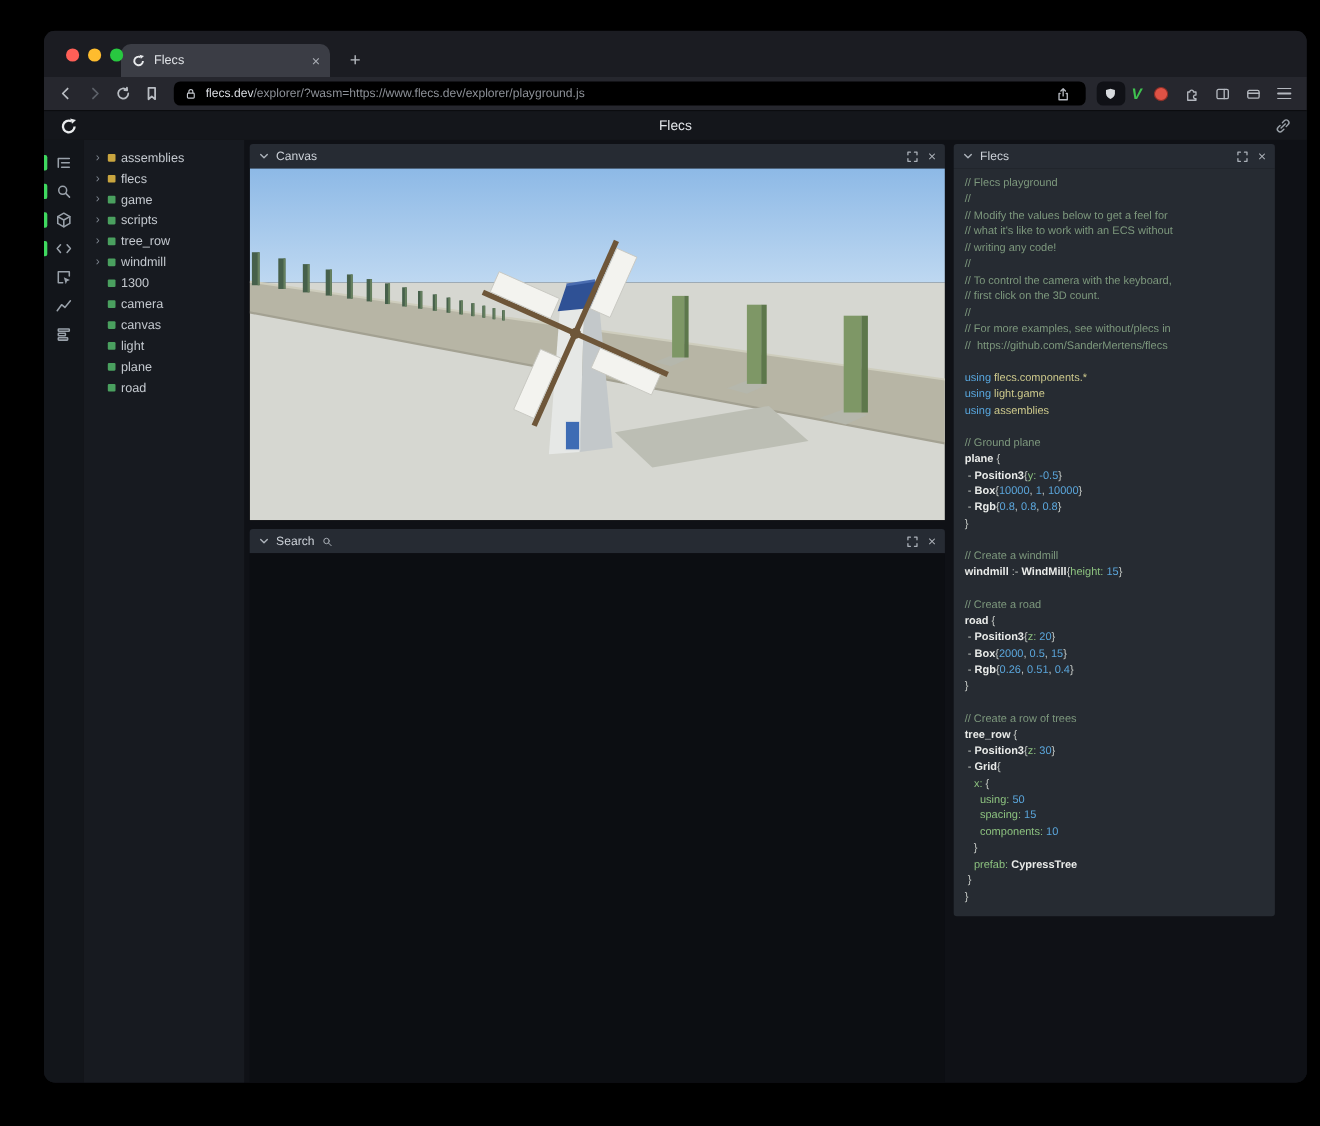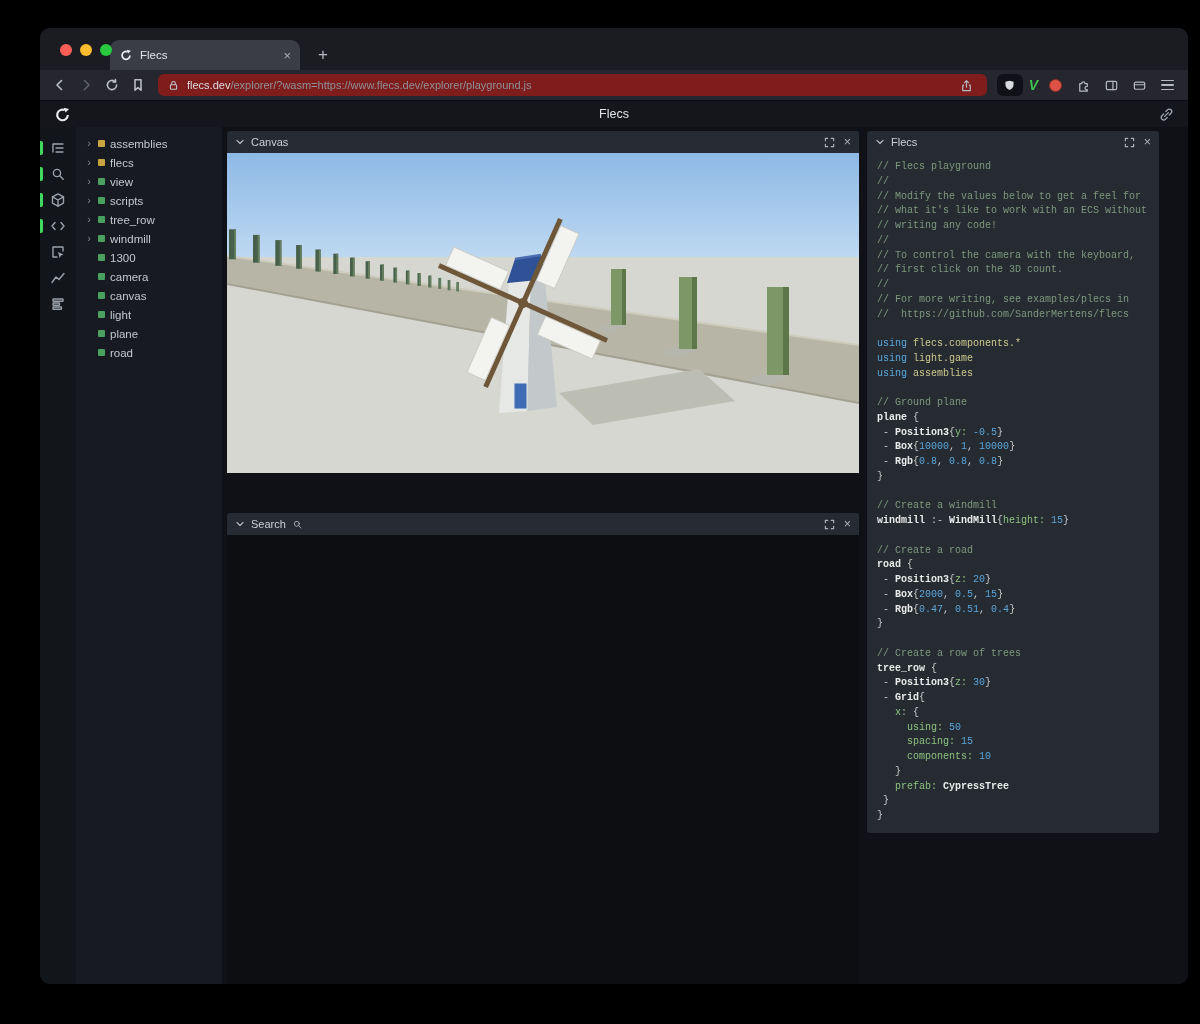--- a/index.html
+++ b/index.html
@@ -14,21 +14,21 @@
   .l-red{background:var(--traffic-red)} .l-yel{background:var(--traffic-yellow)} .l-grn{background:var(--traffic-green)}
   .tab{margin-left:70px;width:172px;height:30px;background:#3b3d45;border-radius:9px 9px 0 0;
        display:flex;align-items:center;padding:0 9px;gap:7px}
   .tab-title{font-size:11.5px;color:#e0e3e7;flex:1}
   .tab-close{color:#a9adb4;font-size:13px;line-height:1;cursor:default}
   .newtab{color:#b6bac0;font-size:17px;margin-left:12px;height:30px;display:flex;align-items:center;padding:0 6px}
   .toolbar{height:30px;background:#26272e;display:flex;align-items:center;padding:0 10px;gap:6px}
   .navbtn{width:20px;height:20px;display:flex;align-items:center;justify-content:center}
   .navbtn svg{stroke:#b9bdc3;fill:none;stroke-width:1.6;stroke-linecap:round;stroke-linejoin:round}
   .navbtn.dim svg{stroke:#5c6068}
-  .urlbar{flex:1;height:22px;background:#7f1d1d;border-radius:6px;display:flex;align-items:center;
+  .urlbar{flex:1;height:22px;background:#000000;border-radius:6px;display:flex;align-items:center;
           padding:0 9px;gap:7px;margin:12px 4px;overflow:hidden}
   .url-text{font-size:11px;color:#8d9198;white-space:nowrap;overflow:hidden;text-overflow:ellipsis;flex:1}
   .url-domain{color:#dadde2}
   .tool-ic{width:22px;height:20px;display:flex;align-items:center;justify-content:center;flex:none}
   .tool-ic svg{stroke:#b4b8bf;fill:none;stroke-width:1.3;stroke-linecap:round;stroke-linejoin:round}
   .shield-badge{width:26px;height:22px;background:#101116;border-radius:6px;display:flex;align-items:center;justify-content:center}
   .vlogo{color:var(--brave-v-green);font-weight:700;font-size:14px;font-style:italic}
   .reddot{width:11px;height:11px;border-radius:50%;background:#de5245;border:1.5px solid #8c2f27}
   .hamb{display:flex;flex-direction:column;gap:3px}
   .hamb span{width:13px;height:1.6px;background:#b4b8bf;border-radius:1px}
@@ -52,25 +52,25 @@
   
   .centercol{width:632px;margin-left:5px;display:flex;flex-direction:column;flex:none}
   .editorcol{width:292px;margin-left:8px;flex:none}
   .panel-h{height:22px;background:#262b33;display:flex;align-items:center;padding:0 8px;gap:6px;border-radius:3px 3px 0 0}
   .panel-h svg{stroke:#aab0b8;fill:none;stroke-width:1.3;stroke-linecap:round;stroke-linejoin:round}
   .panel-title{font-size:11px;color:#ccd1d8}
   .ph-right{margin-left:auto;display:flex;gap:9px;align-items:center}
   .close-x{color:#aeb3ba;font-size:12.5px;line-height:1}
   .canvas-panel{margin-top:4px}
   .canvas-body{height:320px;background:#000;line-height:0}
-  .search-panel{margin-top:40px;flex:1;display:flex;flex-direction:column;min-height:0}
+  .search-panel{margin-top:8px;flex:1;display:flex;flex-direction:column;min-height:0}
   .search-body{flex:1;background:#0c0e12}
   .editor-panel{margin-top:4px}
   .editor-body{background:#262b32;padding:7px 10px 9px;border-radius:0 0 3px 3px;overflow:hidden}
-  .cl{font-family:Liberation Mono, monospace;font-size:10px;line-height:14.75px;white-space:pre;color:var(--syn-plain)}
+  .cl{font-family:Liberation Sans, sans-serif;font-size:10px;line-height:14.75px;white-space:pre;color:var(--syn-plain)}
   .tok-c{color:var(--syn-comment)} .tok-k{color:var(--syn-keyword)} .tok-m{color:var(--syn-module)}
   .tok-t{color:var(--syn-type);font-weight:700} .tok-p{color:var(--syn-prop)} .tok-n{color:var(--syn-number)}
   .tok-d{color:var(--syn-plain)}
 </style>
 </head>
 <body>
 
 <div class="window">
 
   <div class="tabstrip">
@@ -219,21 +219,21 @@
           <span>assemblies</span>
         </div>
         <div class="titem">
           <span class="tchev">›</span>
           <span class="tsq" style="background: rgb(201, 165, 63);"></span>
           <span>flecs</span>
         </div>
         <div class="titem">
           <span class="tchev">›</span>
           <span class="tsq" style="background: rgb(74, 160, 95);"></span>
-          <span>view</span>
+          <span>game</span>
         </div>
         <div class="titem">
           <span class="tchev">›</span>
           <span class="tsq" style="background: rgb(74, 160, 95);"></span>
           <span>scripts</span>
         </div>
         <div class="titem">
           <span class="tchev">›</span>
           <span class="tsq" style="background: rgb(74, 160, 95);"></span>
           <span>tree_row</span>
@@ -421,42 +421,42 @@
         <div class="editor-body" id="editor-code">
             <div class="cl"><span class="tok-c">// Flecs playground</span></div>
             <div class="cl"><span class="tok-c">//</span></div>
             <div class="cl"><span class="tok-c">// Modify the values below to get a feel for</span></div>
             <div class="cl"><span class="tok-c">// what it's like to work with an ECS without</span></div>
             <div class="cl"><span class="tok-c">// writing any code!</span></div>
             <div class="cl"><span class="tok-c">//</span></div>
             <div class="cl"><span class="tok-c">// To control the camera with the keyboard,</span></div>
             <div class="cl"><span class="tok-c">// first click on the 3D count.</span></div>
             <div class="cl"><span class="tok-c">//</span></div>
-            <div class="cl"><span class="tok-c">// For more writing, see examples/plecs in</span></div>
+            <div class="cl"><span class="tok-c">// For more examples, see without/plecs in</span></div>
             <div class="cl"><span class="tok-c">//  https://github.com/SanderMertens/flecs</span></div>
             <div class="cl">&nbsp;</div>
             <div class="cl"><span class="tok-k">using </span><span class="tok-m">flecs.components.*</span></div>
             <div class="cl"><span class="tok-k">using </span><span class="tok-m">light.game</span></div>
             <div class="cl"><span class="tok-k">using </span><span class="tok-m">assemblies</span></div>
             <div class="cl">&nbsp;</div>
             <div class="cl"><span class="tok-c">// Ground plane</span></div>
             <div class="cl"><span class="tok-t">plane</span><span class="tok-d"> {</span></div>
             <div class="cl"><span class="tok-d"> - </span><span class="tok-t">Position3</span><span class="tok-d">{</span><span class="tok-p">y:</span><span class="tok-d"> </span><span class="tok-n">-0.5</span><span class="tok-d">}</span></div>
             <div class="cl"><span class="tok-d"> - </span><span class="tok-t">Box</span><span class="tok-d">{</span><span class="tok-n">10000</span><span class="tok-d">, </span><span class="tok-n">1</span><span class="tok-d">, </span><span class="tok-n">10000</span><span class="tok-d">}</span></div>
             <div class="cl"><span class="tok-d"> - </span><span class="tok-t">Rgb</span><span class="tok-d">{</span><span class="tok-n">0.8</span><span class="tok-d">, </span><span class="tok-n">0.8</span><span class="tok-d">, </span><span class="tok-n">0.8</span><span class="tok-d">}</span></div>
             <div class="cl"><span class="tok-d">}</span></div>
             <div class="cl">&nbsp;</div>
             <div class="cl"><span class="tok-c">// Create a windmill</span></div>
             <div class="cl"><span class="tok-t">windmill</span><span class="tok-d"> :- </span><span class="tok-t">WindMill</span><span class="tok-d">{</span><span class="tok-p">height:</span><span class="tok-d"> </span><span class="tok-n">15</span><span class="tok-d">}</span></div>
             <div class="cl">&nbsp;</div>
             <div class="cl"><span class="tok-c">// Create a road</span></div>
             <div class="cl"><span class="tok-t">road</span><span class="tok-d"> {</span></div>
             <div class="cl"><span class="tok-d"> - </span><span class="tok-t">Position3</span><span class="tok-d">{</span><span class="tok-p">z:</span><span class="tok-d"> </span><span class="tok-n">20</span><span class="tok-d">}</span></div>
             <div class="cl"><span class="tok-d"> - </span><span class="tok-t">Box</span><span class="tok-d">{</span><span class="tok-n">2000</span><span class="tok-d">, </span><span class="tok-n">0.5</span><span class="tok-d">, </span><span class="tok-n">15</span><span class="tok-d">}</span></div>
-            <div class="cl"><span class="tok-d"> - </span><span class="tok-t">Rgb</span><span class="tok-d">{</span><span class="tok-n">0.47</span><span class="tok-d">, </span><span class="tok-n">0.51</span><span class="tok-d">, </span><span class="tok-n">0.4</span><span class="tok-d">}</span></div>
+            <div class="cl"><span class="tok-d"> - </span><span class="tok-t">Rgb</span><span class="tok-d">{</span><span class="tok-n">0.26</span><span class="tok-d">, </span><span class="tok-n">0.51</span><span class="tok-d">, </span><span class="tok-n">0.4</span><span class="tok-d">}</span></div>
             <div class="cl"><span class="tok-d">}</span></div>
             <div class="cl">&nbsp;</div>
             <div class="cl"><span class="tok-c">// Create a row of trees</span></div>
             <div class="cl"><span class="tok-t">tree_row</span><span class="tok-d"> {</span></div>
             <div class="cl"><span class="tok-d"> - </span><span class="tok-t">Position3</span><span class="tok-d">{</span><span class="tok-p">z:</span><span class="tok-d"> </span><span class="tok-n">30</span><span class="tok-d">}</span></div>
             <div class="cl"><span class="tok-d"> - </span><span class="tok-t">Grid</span><span class="tok-d">{</span></div>
             <div class="cl"><span class="tok-d">   </span><span class="tok-p">x:</span><span class="tok-d"> {</span></div>
             <div class="cl"><span class="tok-d">     </span><span class="tok-p">using:</span><span class="tok-d"> </span><span class="tok-n">50</span></div>
             <div class="cl"><span class="tok-d">     </span><span class="tok-p">spacing:</span><span class="tok-d"> </span><span class="tok-n">15</span></div>
             <div class="cl"><span class="tok-d">     </span><span class="tok-p">components:</span><span class="tok-d"> </span><span class="tok-n">10</span></div>

